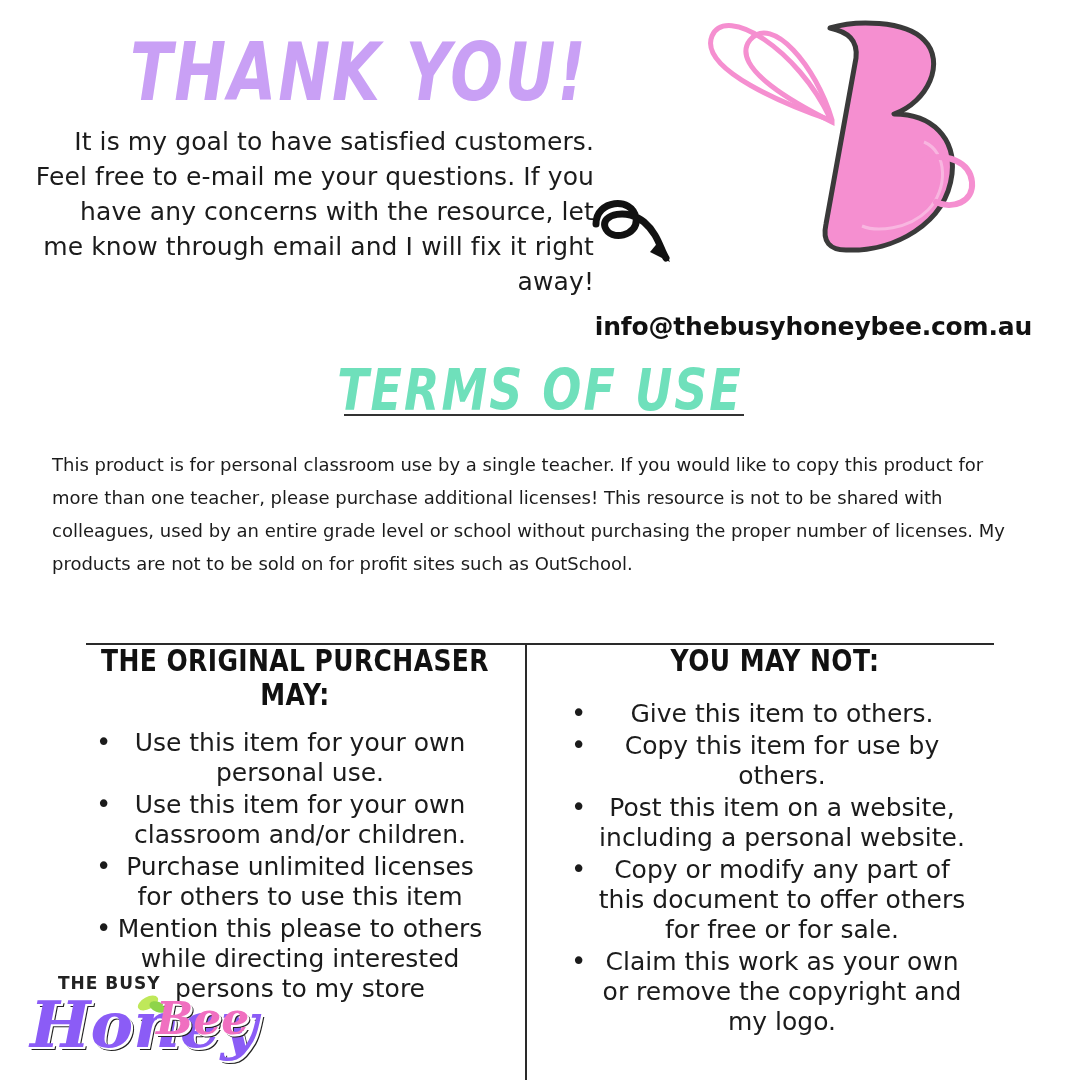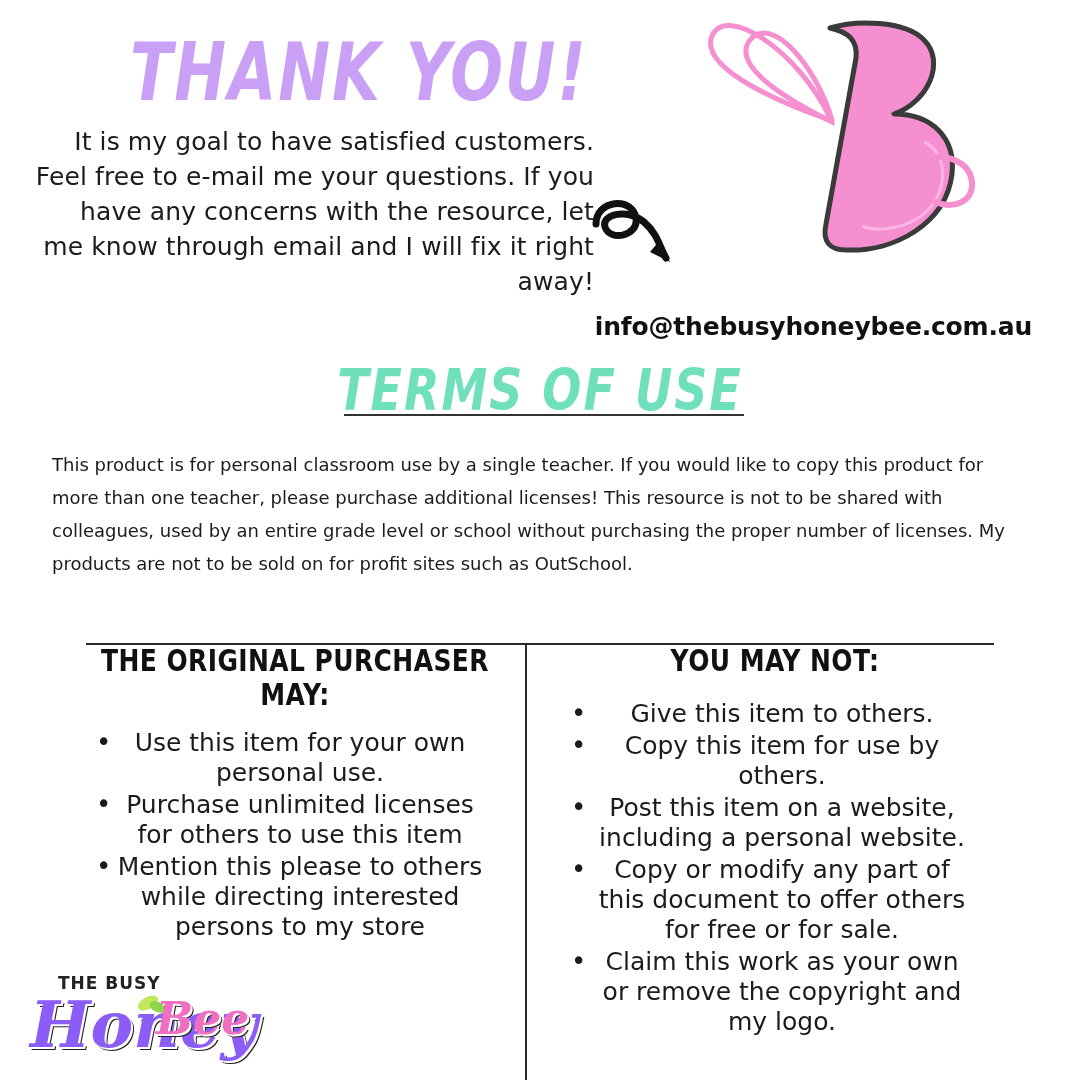--- a/index.html
+++ b/index.html
@@ -273,20 +273,21 @@
 
   <div class="terms-body">This product is for personal classroom use by a single teacher. If you would like to copy this product for more than one teacher, please purchase additional licenses! This resource is not to be shared with colleagues, used by an entire grade level or school without purchasing the proper number of licenses. My products are not to be sold on for profit sites such as OutSchool.</div>
 
   <div class="hrule"></div>
   <div class="vrule"></div>
 
   <div class="col col-left">
     <div class="col-title">THE ORIGINAL PURCHASER MAY:</div>
     <ul class="bullets">
       <li>Use this item for your own personal use.</li>
+      <li>Use this item for your own classroom and/or children.</li>
       <li>Purchase unlimited licenses for others to use this item</li>
       <li>Mention this please to others while directing interested persons to my store</li>
     </ul>
   </div>
 
   <div class="col col-right">
     <div class="col-title">YOU MAY NOT:</div>
     <ul class="bullets">
       <li>Give this item to others.</li>
       <li>Copy this item for use by others.</li>

